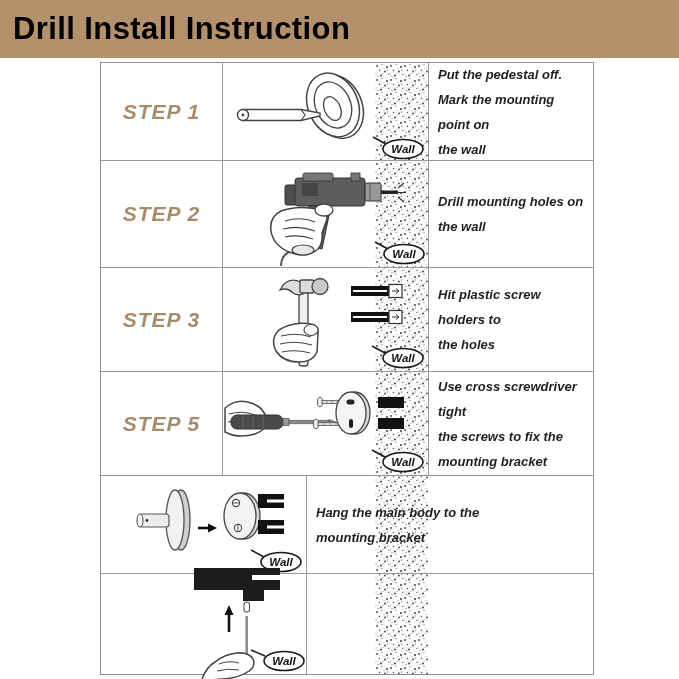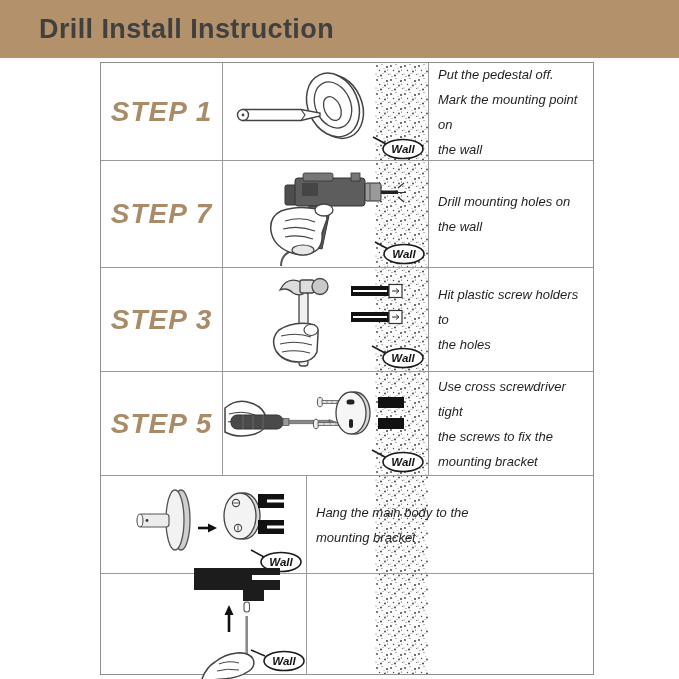--- a/index.html
+++ b/index.html
@@ -7,50 +7,50 @@
     width:679px;height:679px;background:#ffffff;
     font-family:"Liberation Sans",sans-serif;
   }
   .page{position:relative;width:679px;height:679px;background:#fff;overflow:hidden;}
 
   .header{
     position:absolute;left:0;top:0;width:679px;height:58px;
     background:#b3926b;display:flex;align-items:center;
   }
   .title{
-    padding-left:39px;font-size:27px;font-weight:600;color:#404040;
+    padding-left:13px;font-size:31px;font-weight:600;color:#000000;
     letter-spacing:0.4px;white-space:nowrap;
   }
 
   .itable{
     position:absolute;left:100px;top:62px;width:494px;height:613px;
     border:1px solid #8f8f8f;background:#fff;box-sizing:border-box;
   }
   .wallstrip{position:absolute;left:274px;top:0;height:611px;width:53px;z-index:0;}
 
   .row{position:relative;display:flex;box-sizing:border-box;border-bottom:1px solid #9a9a9a;background:transparent;}
   .row.last{border-bottom:none;}
 
   .step-cell{
     width:122px;box-sizing:border-box;border-right:1px solid #9a9a9a;
     display:flex;align-items:center;justify-content:center;z-index:2;
   }
   .step-label{
-    font-size:28px;font-weight:bold;font-style:italic;color:#a98b68;letter-spacing:1px;
+    font-size:21px;font-weight:bold;font-style:italic;color:#a98b68;letter-spacing:1px;
   }
   .mid-cell{
     width:206px;position:relative;box-sizing:border-box;border-right:1px solid #9a9a9a;z-index:1;text-align:right;
   }
   .mid-cell svg.illus{position:absolute;left:0;top:0;overflow:visible;display:block;}
   .text-cell{
     flex:1;display:flex;align-items:center;z-index:2;
     padding:4px 6px 4px 9px;box-sizing:border-box;
   }
   .instruction{
-    font-size:13px;font-weight:normal;font-style:italic;color:#1f1f1f;
+    font-size:13px;font-weight:bold;font-style:italic;color:#1f1f1f;
     line-height:25px;white-space:pre-line;
   }
 </style>
 </head>
 <body>
 
 <div class="page">
 
   <div class="header">
     <div class="title">Drill Install Instruction</div>
@@ -104,21 +104,21 @@
       </div>
       <div class="text-cell">
         <div class="instruction">Put the pedestal off.
 Mark the mounting point on
 the wall</div>
       </div>
     </div>
 
     <div class="row" style="height:107px">
       <div class="step-cell">
-        <span class="step-label">STEP 7</span>
+        <span class="step-label">STEP 2</span>
       </div>
       <div class="mid-cell">
         <svg class="illus" width="206" height="107" viewBox="0 0 206 107">
           <path d="M72,75 q2,12 -6,16 q-8,4 -8,14" fill="none" stroke="#555" stroke-width="2"></path>
           <rect x="62" y="24" width="12" height="20" rx="2" fill="#4e4e4e" stroke="#333" stroke-width="1"></rect>
           <rect x="72" y="17" width="70" height="28" rx="3" fill="#5d5d5d" stroke="#333" stroke-width="1"></rect>
           <rect x="80" y="12" width="30" height="8" rx="2" fill="#777" stroke="#333" stroke-width="0.8"></rect>
           <rect x="128" y="12" width="9" height="8" fill="#777" stroke="#333" stroke-width="0.8"></rect>
           <rect x="79" y="22" width="16" height="13" fill="#454545"></rect>
           <rect x="142" y="22" width="16" height="18" rx="2" fill="#9a9a9a" stroke="#333" stroke-width="1"></rect>

